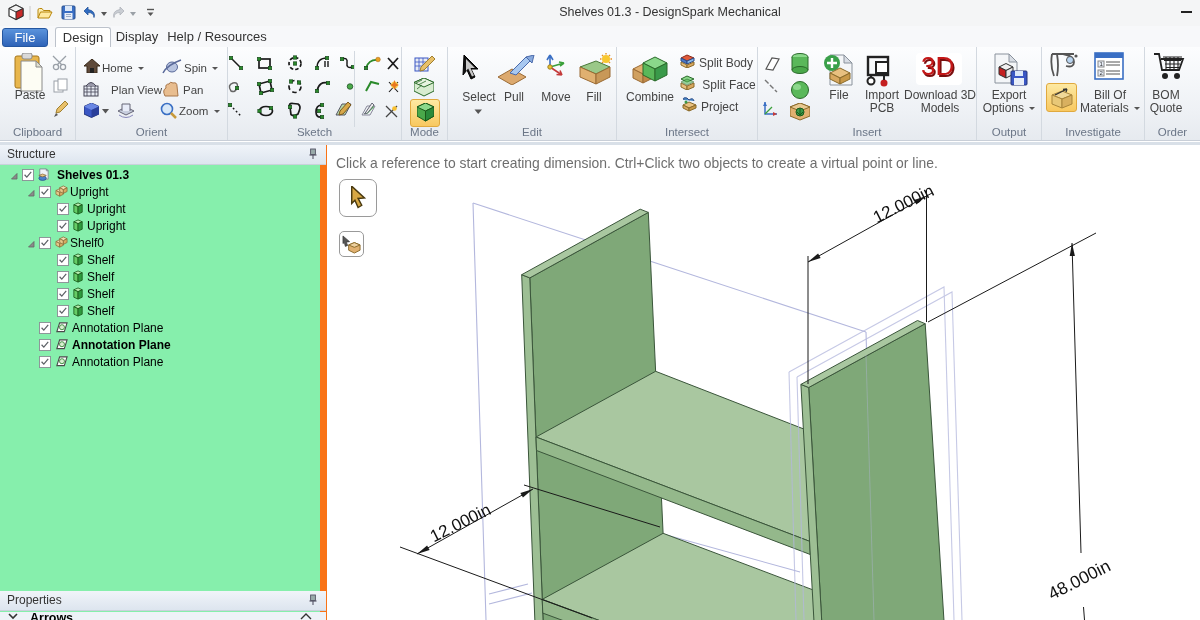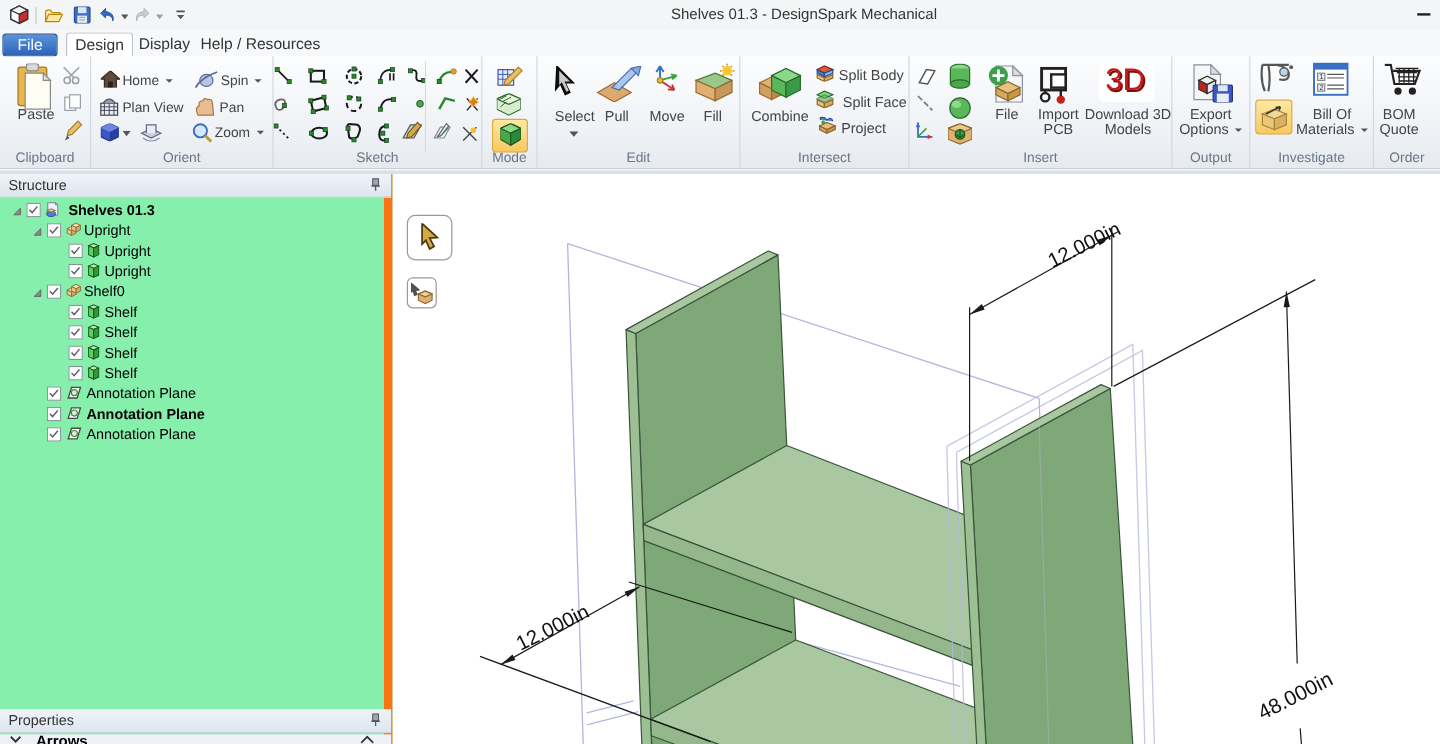--- a/index.html
+++ b/index.html
@@ -103,21 +103,21 @@
   <svg class="abs" style="left:86px;top:12px" width="20" height="15" viewBox="0 0 20 15">
         <ellipse cx="10" cy="8" rx="5.5" ry="5" fill="#b8c4e0" stroke="#5a6a9a"></ellipse>
         <path d="M1 14 Q5 6 19 1" stroke="#5a6a9a" fill="none" stroke-width="1.5"></path>
       </svg>
   <div class="btxt" style="left:108px;top:15px;width:34px;text-align:left">Spin <span class="dd"></span></div>
   <svg class="abs" style="left:6px;top:34px" width="18" height="16" viewBox="0 0 18 16">
         <rect x="2" y="5" width="14" height="10" fill="#e8ecf4" stroke="#445"></rect>
         <path d="M2 8 H16 M2 11 H16 M5 5 V15 M9 5 V15 M13 5 V15" stroke="#445" fill="none" stroke-width="0.8"></path>
         <path d="M4 5 Q9 -2 14 5" fill="#99a" stroke="#445"></path>
       </svg>
-  <div class="btxt" style="left:26px;top:37px;width:60px;text-align:left">Plan View</div>
+  <div class="btxt" style="left:26px;top:37px;width:60px;text-align:right">Plan View</div>
   <svg class="abs" style="left:86px;top:34px" width="18" height="16" viewBox="0 0 18 16">
         <path d="M3 15 Q0 9 4 7 Q3 3 7 3 Q8 0 11 2 Q15 1 15 5 L16 15 Z" fill="#e8bd8f" stroke="#a8764a"></path>
       </svg>
   <div class="btxt" style="left:107px;top:37px;width:30px;text-align:left">Pan</div>
   <svg class="abs" style="left:8px;top:56px" width="15" height="15" viewBox="0 0 15 15">
         <polygon points="7.5,0 15,3.5 15,11 7.5,14.5 0,11 0,3.5" fill="#3a57c4" stroke="#24357a"></polygon>
         <polygon points="7.5,0 15,3.5 7.5,7 0,3.5" fill="#6a87e4"></polygon>
         <polygon points="7.5,7 15,3.5 15,11 7.5,14.5" fill="#2a3f9a"></polygon>
       </svg>
   <svg class="abs" style="left:26px;top:62px" width="8" height="5" viewBox="0 0 8 5">
@@ -584,20 +584,21 @@
       <svg class="abs" style="left:8px;top:1px" width="10" height="8" viewBox="0 0 10 8">
         <path d="M1 1 L5 5 L9 1" stroke="#333" fill="none" stroke-width="1.6"></path>
       </svg>
       <span style="position:absolute;left:30px;top:-1px;font-weight:bold;font-size:12.5px">Arrows</span>
       <svg class="abs" style="left:300px;top:1px" width="12" height="8" viewBox="0 0 12 8">
         <path d="M1 6 L6 1 L11 6" stroke="#333" fill="none" stroke-width="1.4"></path>
       </svg>
     </div>
 </div>
 <div id="viewport">
+<div id="msg">Click a reference to start creating dimension. Ctrl+Click two objects to create a virtual point or line.</div>
 <svg class="abs" style="left:0;top:0" width="872" height="475" viewBox="328 145 872 475">
 <g stroke="#b3b7dd" fill="none" stroke-width="1.1">
 <path d="M473,203 L486,620"></path>
 <path d="M473,203 L866,332"></path>
 <path d="M866,332 L874,620"></path>
 <path d="M489,594 L528,584"></path>
 <path d="M489,604 L532,593"></path>
 <path d="M663,534 L800,572"></path>
 </g>
 <polygon points="555.2,934.2 678.5,867.5 648.3,212.4 529.8,277.9" fill="#7fa878" stroke="#3a553a" stroke-width="1" stroke-linejoin="round"></polygon>

